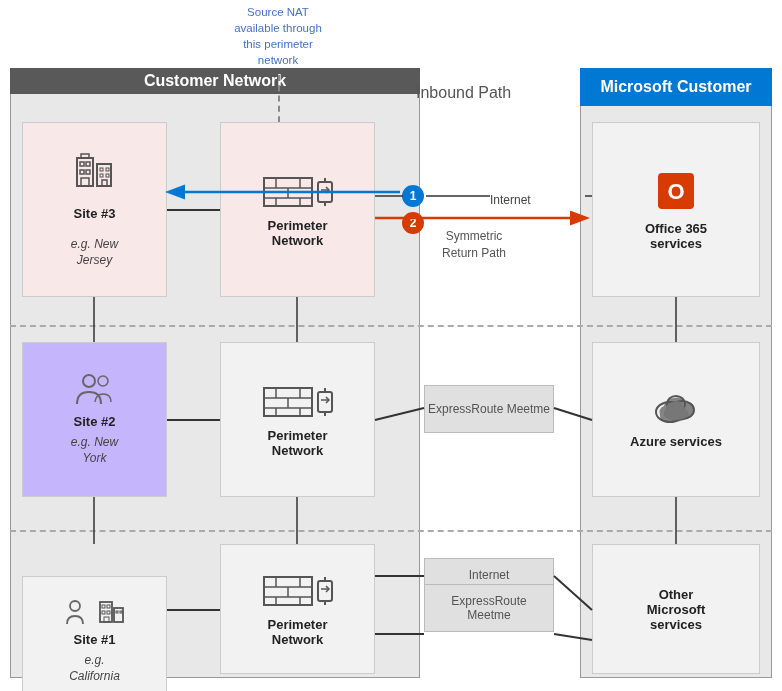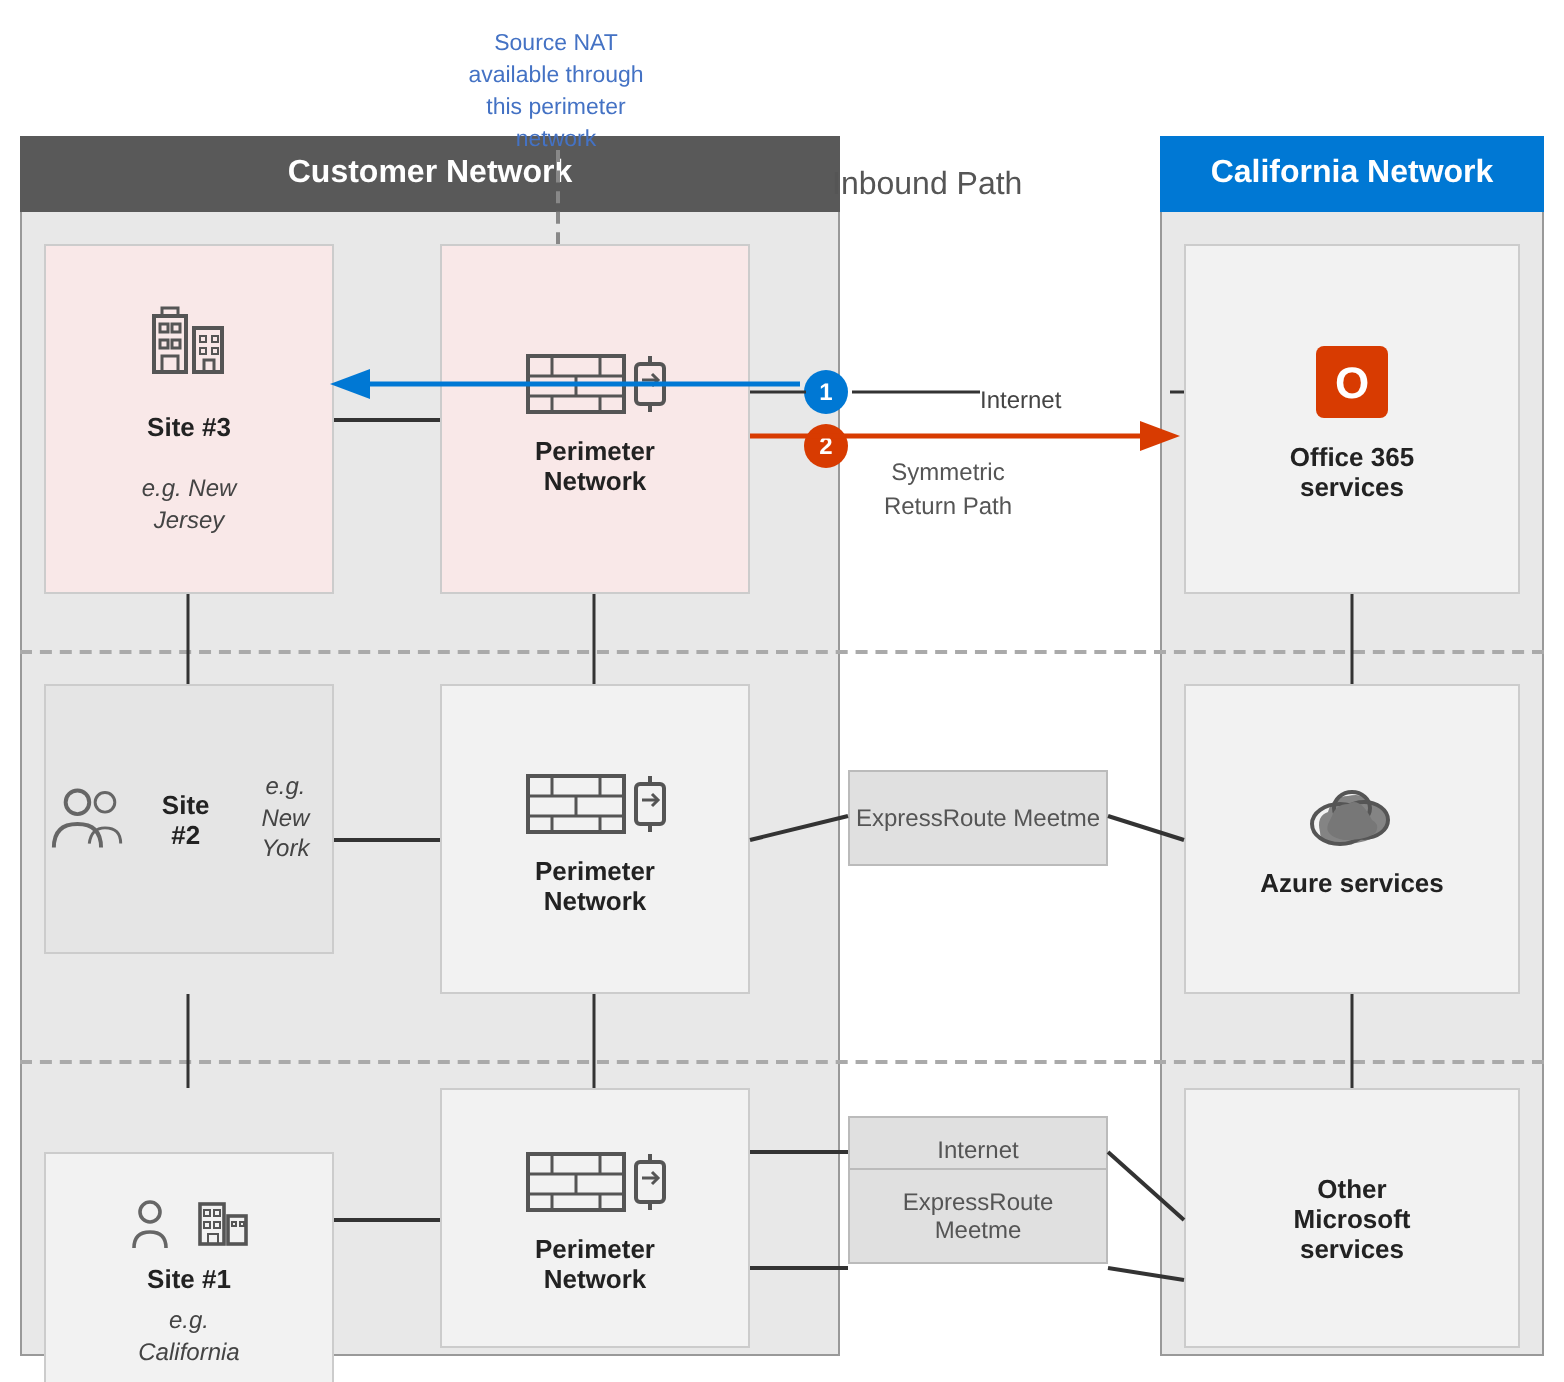--- a/index.html
+++ b/index.html
@@ -39,21 +39,21 @@
       background: #e8e8e8;
       border: 1.5px solid #999;
     }
 
     
     .customer-header {
       position: absolute;
       left: 10px;
       top: 68px;
       width: 410px;
-      height: 38px;
+      height: 26px;
       background: #595959;
       display: flex;
       align-items: center;
       justify-content: center;
       color: #fff;
       font-size: 16px;
       font-weight: 600;
     }
 
     .microsoft-header {
@@ -116,25 +116,25 @@
       justify-content: center;
       gap: 8px;
     }
 
     
     .site2-box {
       position: absolute;
       left: 22px;
       top: 342px;
       width: 145px;
-      height: 135px;
-      background: #e5e5e5;
-      border: 1.5px solid #ccc;
-      display: flex;
-      flex-direction: row;
+      height: 155px;
+      background: #c4b5fd;
+      border: 1.5px solid #ccc;
+      display: flex;
+      flex-direction: column;
       align-items: center;
       justify-content: center;
       gap: 6px;
     }
 
     .perimeter2-box {
       position: absolute;
       left: 220px;
       top: 342px;
       width: 155px;
@@ -268,21 +268,21 @@
       font-size: 12px;
       color: #444;
       text-align: center;
       line-height: 1.3;
     }
 
     
     .source-nat-label {
       position: absolute;
       left: 218px;
-      top: 14px;
+      top: 4px;
       width: 120px;
       text-align: center;
       font-size: 11.5px;
       color: #4472c4;
       line-height: 1.4;
     }
 
     
     .dotted-vertical {
       position: absolute;
@@ -381,21 +381,21 @@
 
 <div class="diagram">
 
   <div class="customer-network-bg"></div>
   <div class="microsoft-network-bg"></div>
 
   <div class="customer-header">
     <span>Customer Network</span>
   </div>
   <div class="microsoft-header">
-    <span>California Network</span>
+    <span>Microsoft Customer</span>
   </div>
 
   <div class="source-nat-label">
     Source NAT<br>available through<br>this perimeter<br>network
   </div>
 
   <div class="dotted-vertical"></div>
 
   <div class="dot-circle"></div>
 

